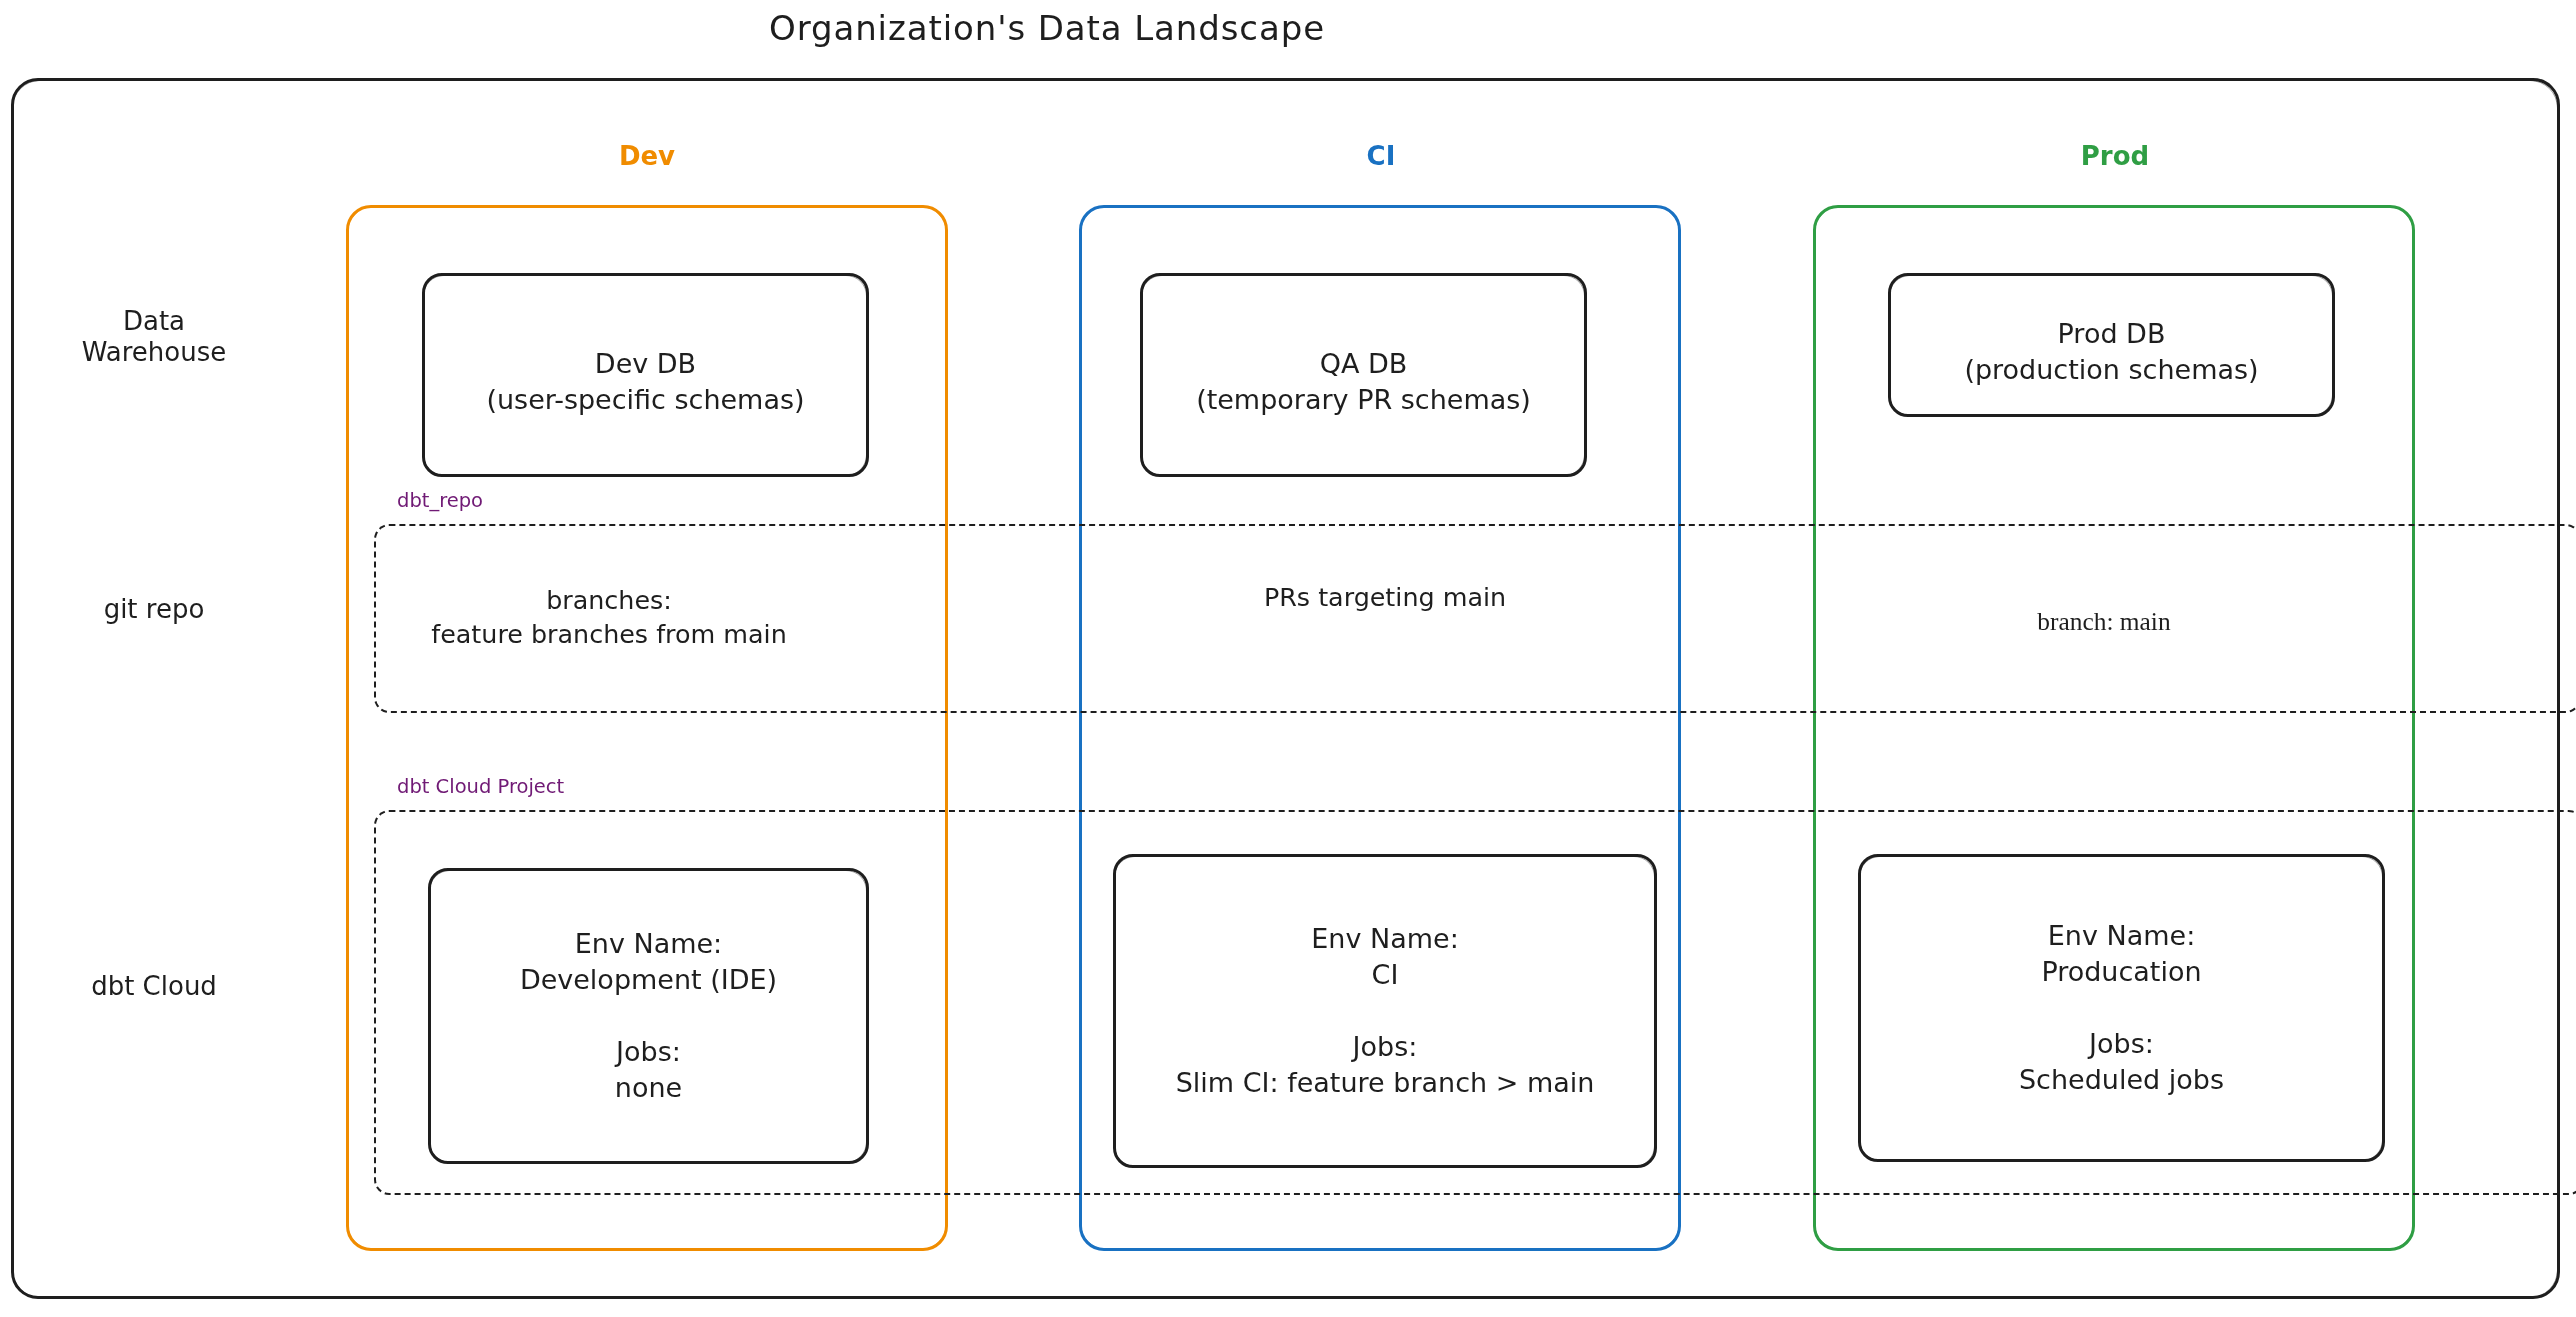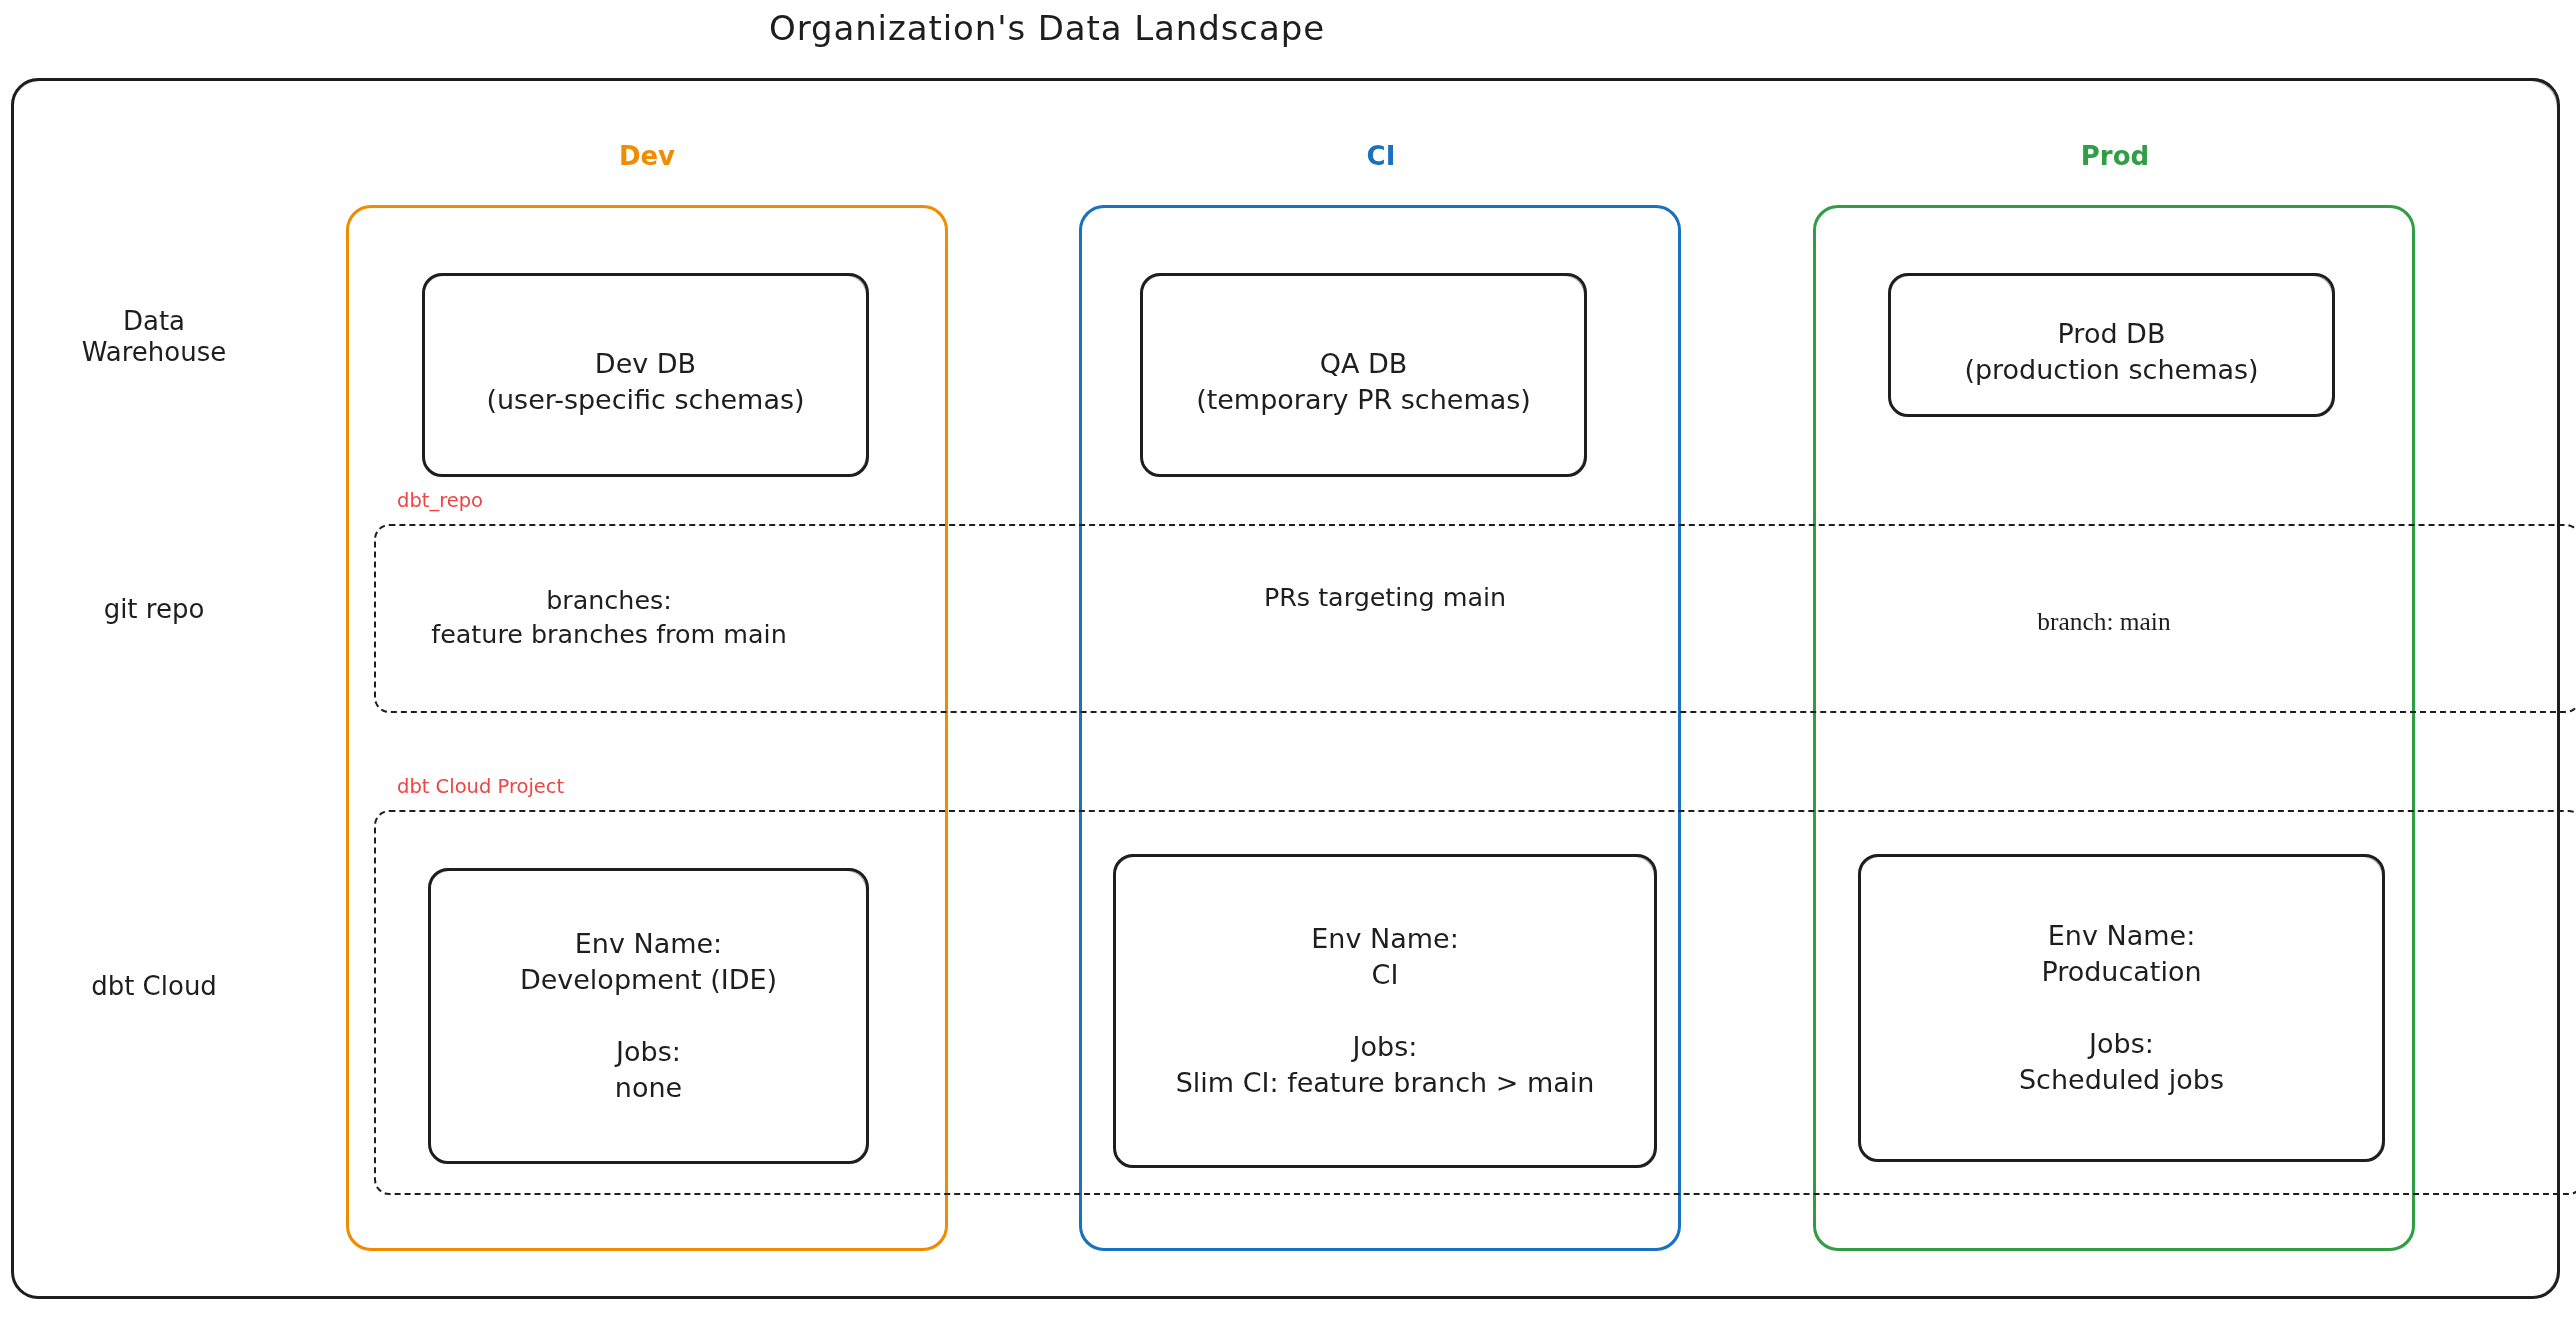--- a/index.html
+++ b/index.html
@@ -60,21 +60,21 @@
 
   
   .dashed-group{
     position:absolute;left:374px;width:2216px;
     border:2.4px dashed #1e1e1e;border-radius:15.4px;box-sizing:border-box;
     background:transparent;
   }
   #group-git-repo{top:524px;height:189px;width:2207px;}
   #group-dbt-cloud{top:810px;height:385px;width:2210px;}
   .group-label{
-    position:absolute;left:21px;top:-37px;font-size:19.5px;white-space:pre;color:#ef4444;
+    position:absolute;left:21px;top:-37px;font-size:19.5px;white-space:pre;color:#701a75;
   }
 
   
   .card{
     position:absolute;box-sizing:border-box;background:#ffffff;
     border:3px solid #1e1e1e;border-radius:20px;
     display:flex;align-items:center;justify-content:center;
     text-align:center;white-space:pre-line;font-size:27px;line-height:1.33;
   }
   .card::after{

